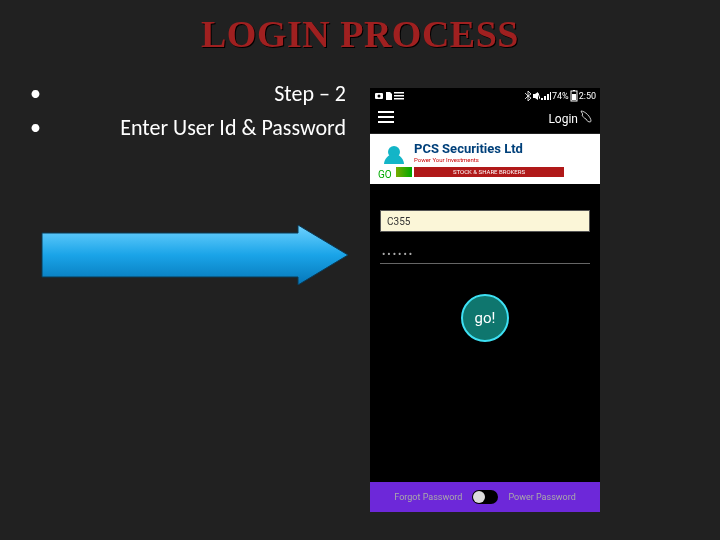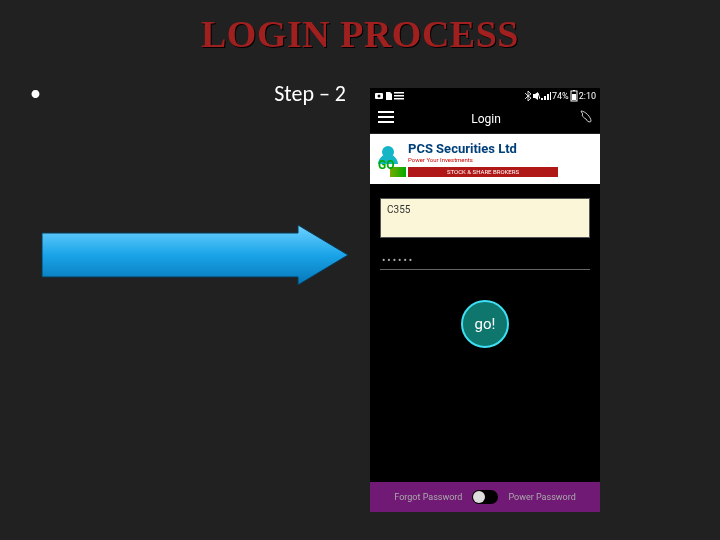--- a/index.html
+++ b/index.html
@@ -82,29 +82,29 @@
   .statusbar svg { display:block }
 
   .navrow {
     height: 30px;
     display:flex;
     align-items:center;
     justify-content:space-between;
     padding:0 8px;
     border-bottom:1px solid #222;
   }
-  .navrow .center { flex:1; text-align:center; font-size:12px; }
+  .navrow .center { flex:1; text-align:right; font-size:12px; }
 
   .logobar {
     background:#fff;
     color:#000;
     height:50px;
     display:flex;
     align-items:center;
-    padding:4px 4px;
+    padding:4px 10px;
     gap:6px;
   }
   .logobar .mark svg{display:block}
   .logobar .txt { display:flex; flex-direction:column; line-height:1; }
   .logobar .txt .l1 { font-size:13px; font-weight:700; color:#00407a; }
   .logobar .txt .l2 { font-size:6px; color:#c00; margin-top:2px;}
   .logobar .strip{
     margin-top:4px;
     height:10px;
     width:150px;
@@ -113,34 +113,35 @@
     font-size:6px;
     display:flex;align-items:center;justify-content:center;
     position:relative;
   }
   .logobar .strip::before{
     content:"";
     position:absolute; left:-18px; top:0; height:10px; width:16px;
     background:linear-gradient(90deg,#7a0,#0a0);
   }
   .logobar .go{
-    position:absolute; left:8px; bottom:12px;
-    font-size:12px; font-weight:700; color:#0a0;
+    position:absolute; left:8px; bottom:4px;
+    font-size:10px; font-weight:400; color:#0a0;
   }
   .logobar-wrap{position:relative}
   .phone-body { background:#000; padding:14px 10px 0; }
   .input {
     background:#fbf6d8;
     color:#333;
-    height:40px;
+    height:22px;
     line-height:22px;
     padding:0 6px;
     font-size:10px;
     border:1px solid #555;
     margin-bottom:14px;
+    margin-top:12px;
   }
   .pwd-row{
     border-bottom:1px solid #666;
     height:18px;
     display:flex;align-items:center;
     padding:0 2px;
     margin-bottom:30px;
     color:#aaa;
     font-size:10px;
     letter-spacing:2px;
@@ -150,21 +151,21 @@
     background:#0f766e;
     border:2px solid #3de0f3;
     color:#fff;
     display:flex;align-items:center;justify-content:center;
     font-size:15px;
     margin:0 auto;
   }
   .footer {
     position:absolute; left:0; right:0; bottom:0;
     height:30px;
-    background:#701a75;
+    background:#6d28d9;
     display:flex;
     align-items:center;
     justify-content:center;
     gap:10px;
     font-size:9px;
     color:#aaa;
   }
   .toggle{
     width:26px;height:14px;border-radius:8px;background:#000;
     position:relative;
@@ -175,20 +176,21 @@
 </style>
 </head>
 <body>
 
 <h1 class="slide-title">LOGIN PROCESS</h1>
 
 <div class="content-row">
   <div class="bullets">
     <ul>
       <li>Step – 2</li>
+      <li>Enter User Id &amp; Password</li>
     </ul>
   </div>
 </div>
 
 <div class="arrow-box">
   <svg width="310" height="60" viewBox="0 0 310 60">
     <defs>
       <linearGradient id="g" x1="0" y1="0" x2="0" y2="1">
         <stop offset="0" stop-color="#6fd2ff"></stop>
         <stop offset="0.5" stop-color="#1aa4e8"></stop>
@@ -239,21 +241,21 @@
           </svg>
       </span>
       <span>74%</span>
       <span>
         <svg width="8" height="12" viewBox="0 0 8 12">
             <rect x="1" y="1" width="6" height="10" stroke="#fff" fill="none"></rect>
             <rect x="2" y="4" width="4" height="6" fill="#fff"></rect>
             <rect x="3" y="0" width="2" height="1" fill="#fff"></rect>
           </svg>
       </span>
-      <span>2:10</span>
+      <span>2:50</span>
     </div>
   </div>
 
   <div class="navrow">
     <span>
       <svg width="16" height="12" viewBox="0 0 16 12">
           <rect width="16" height="2" fill="#fff"></rect>
           <rect y="5" width="16" height="2" fill="#fff"></rect>
           <rect y="10" width="16" height="2" fill="#fff"></rect>
         </svg>

